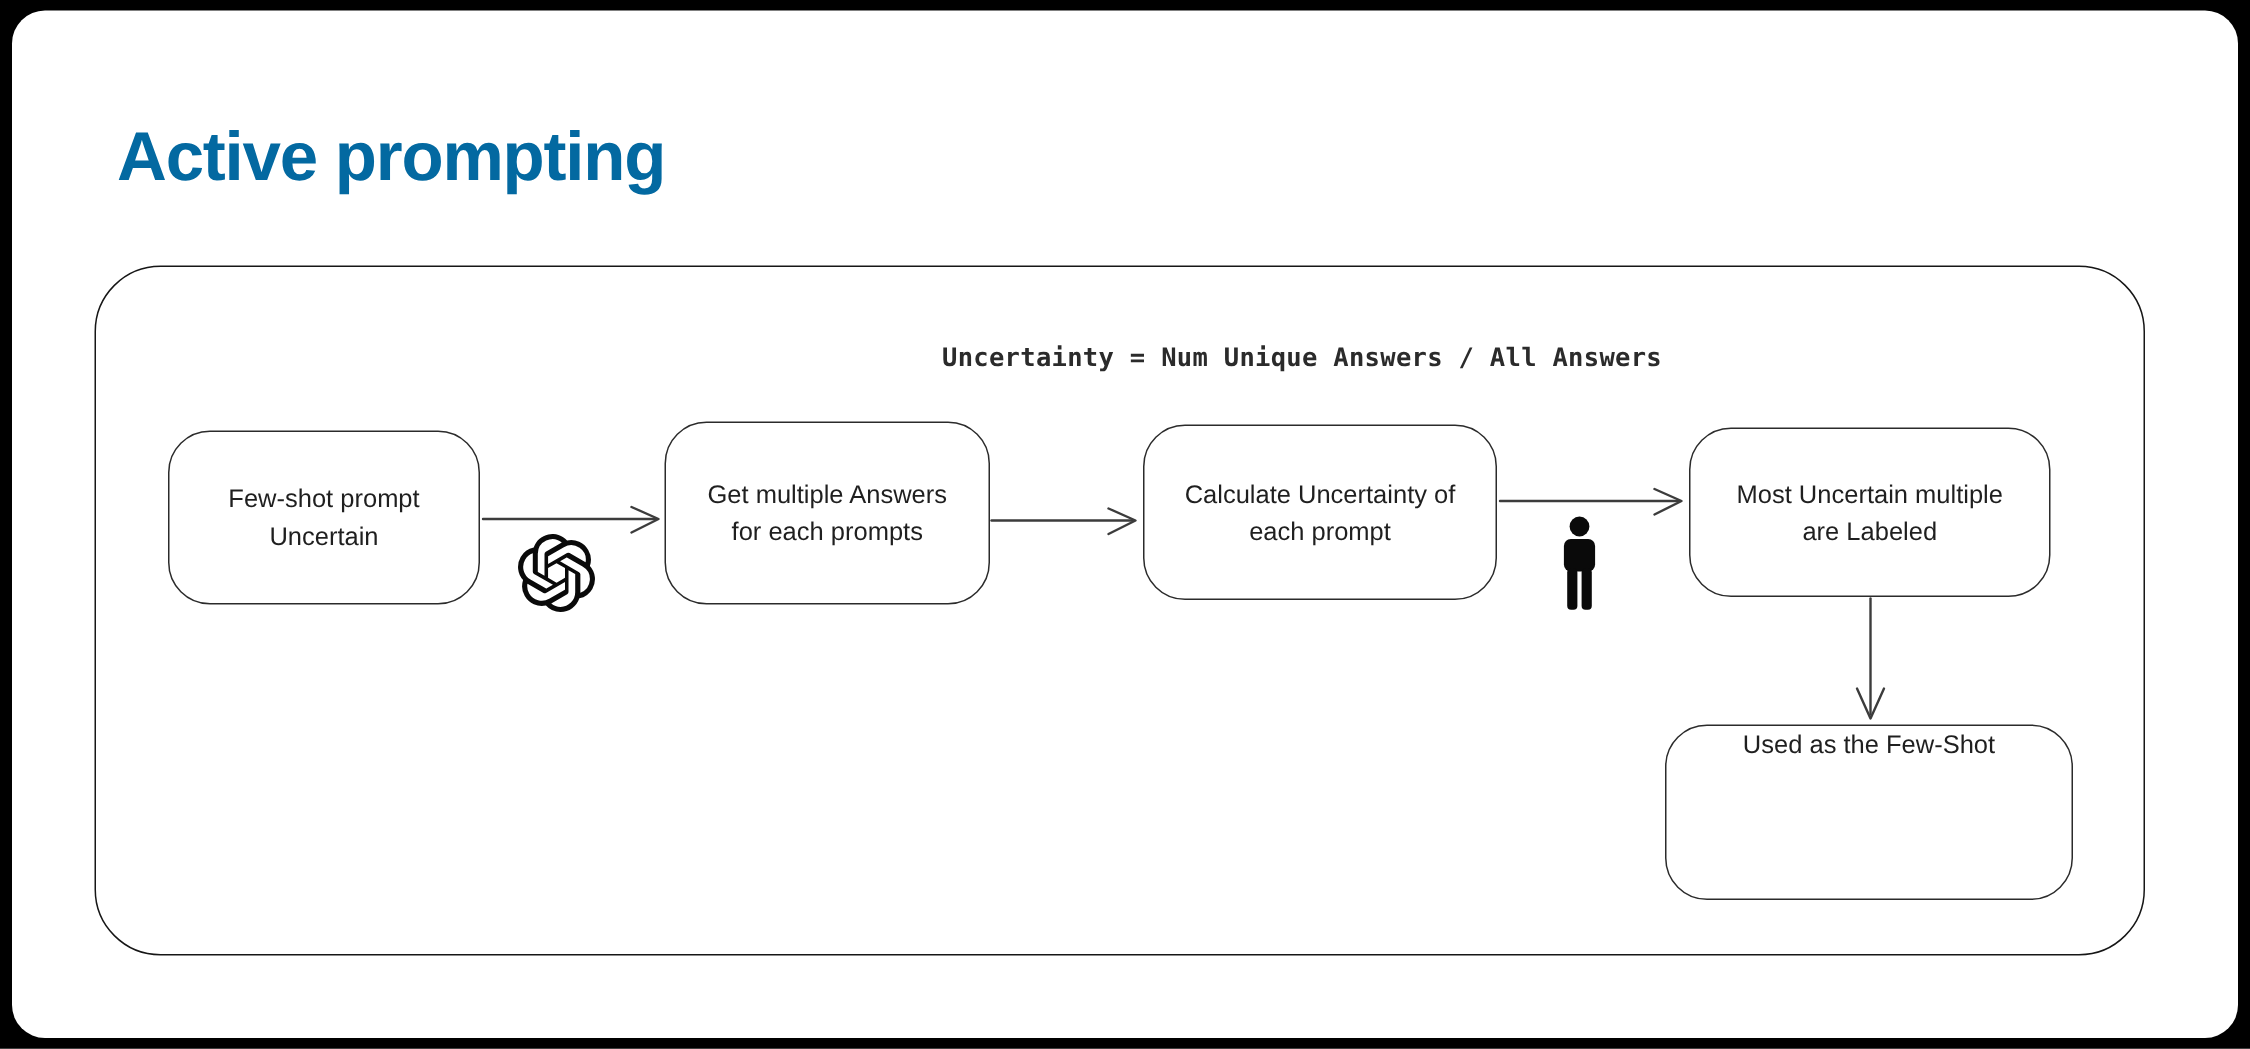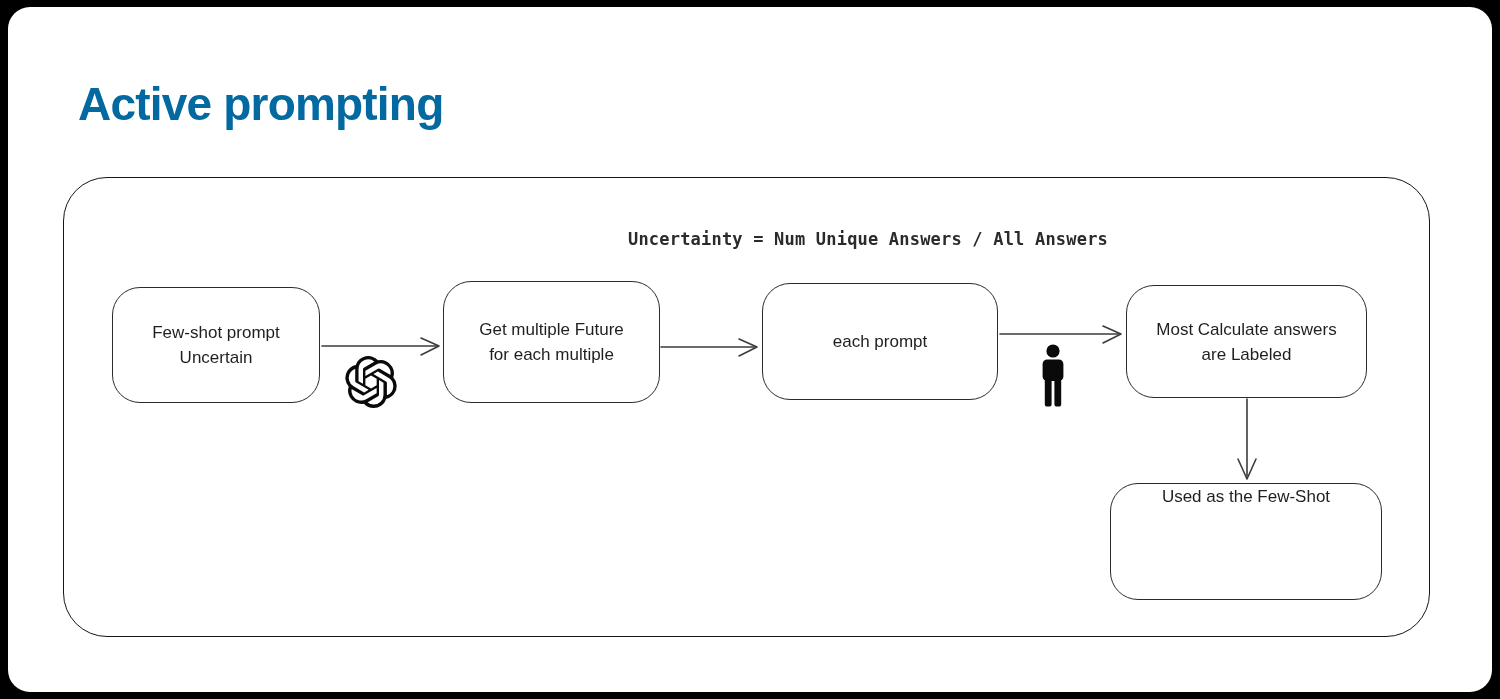--- a/index.html
+++ b/index.html
@@ -109,28 +109,29 @@
 
   <div class="canvas-frame"></div>
 
   <div class="formula">Uncertainty = Num Unique Answers / All Answers</div>
 
   <div class="node" id="node-0">
     <span>Few-shot prompt</span>
     <span>Uncertain</span>
   </div>
   <div class="node" id="node-1">
-    <span>Get multiple Future</span>
-    <span>for each multiple</span>
+    <span>Get multiple Answers</span>
+    <span>for each prompts</span>
   </div>
   <div class="node" id="node-2">
+    <span>Calculate Uncertainty of</span>
     <span>each prompt</span>
   </div>
   <div class="node" id="node-3">
-    <span>Most Calculate answers</span>
+    <span>Most Uncertain multiple</span>
     <span>are Labeled</span>
   </div>
   <div class="node" id="node-4">
     <span>Used as the Few-Shot</span>
   </div>
 
   <svg class="arrows" viewBox="0 0 1500 699" aria-hidden="true">
     <g stroke="#3c3c3c" stroke-width="1.6" fill="none" stroke-linecap="round" stroke-linejoin="round">
       <g>
         <line x1="322" y1="346" x2="437" y2="346"></line>

